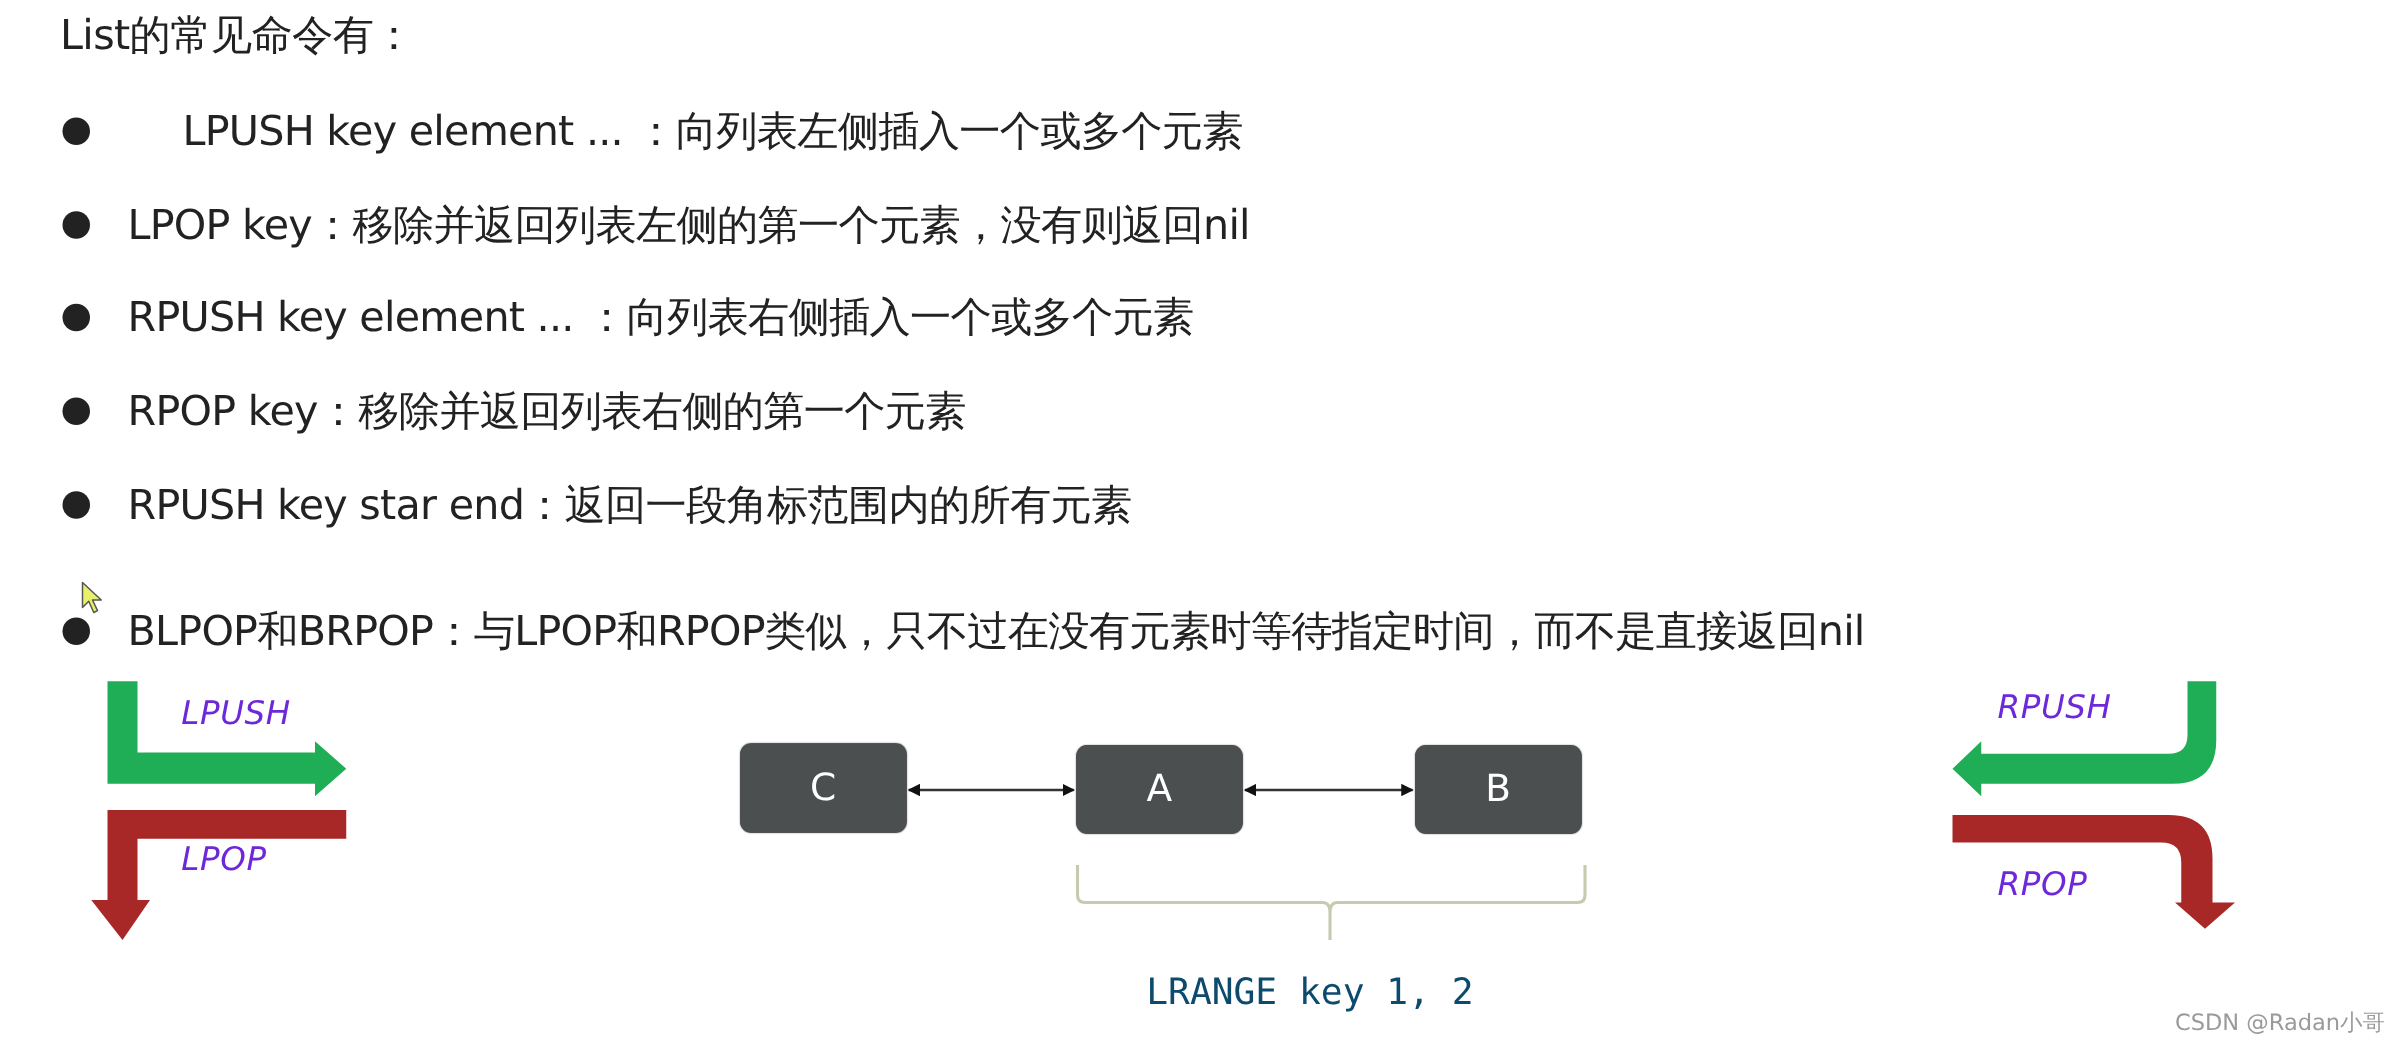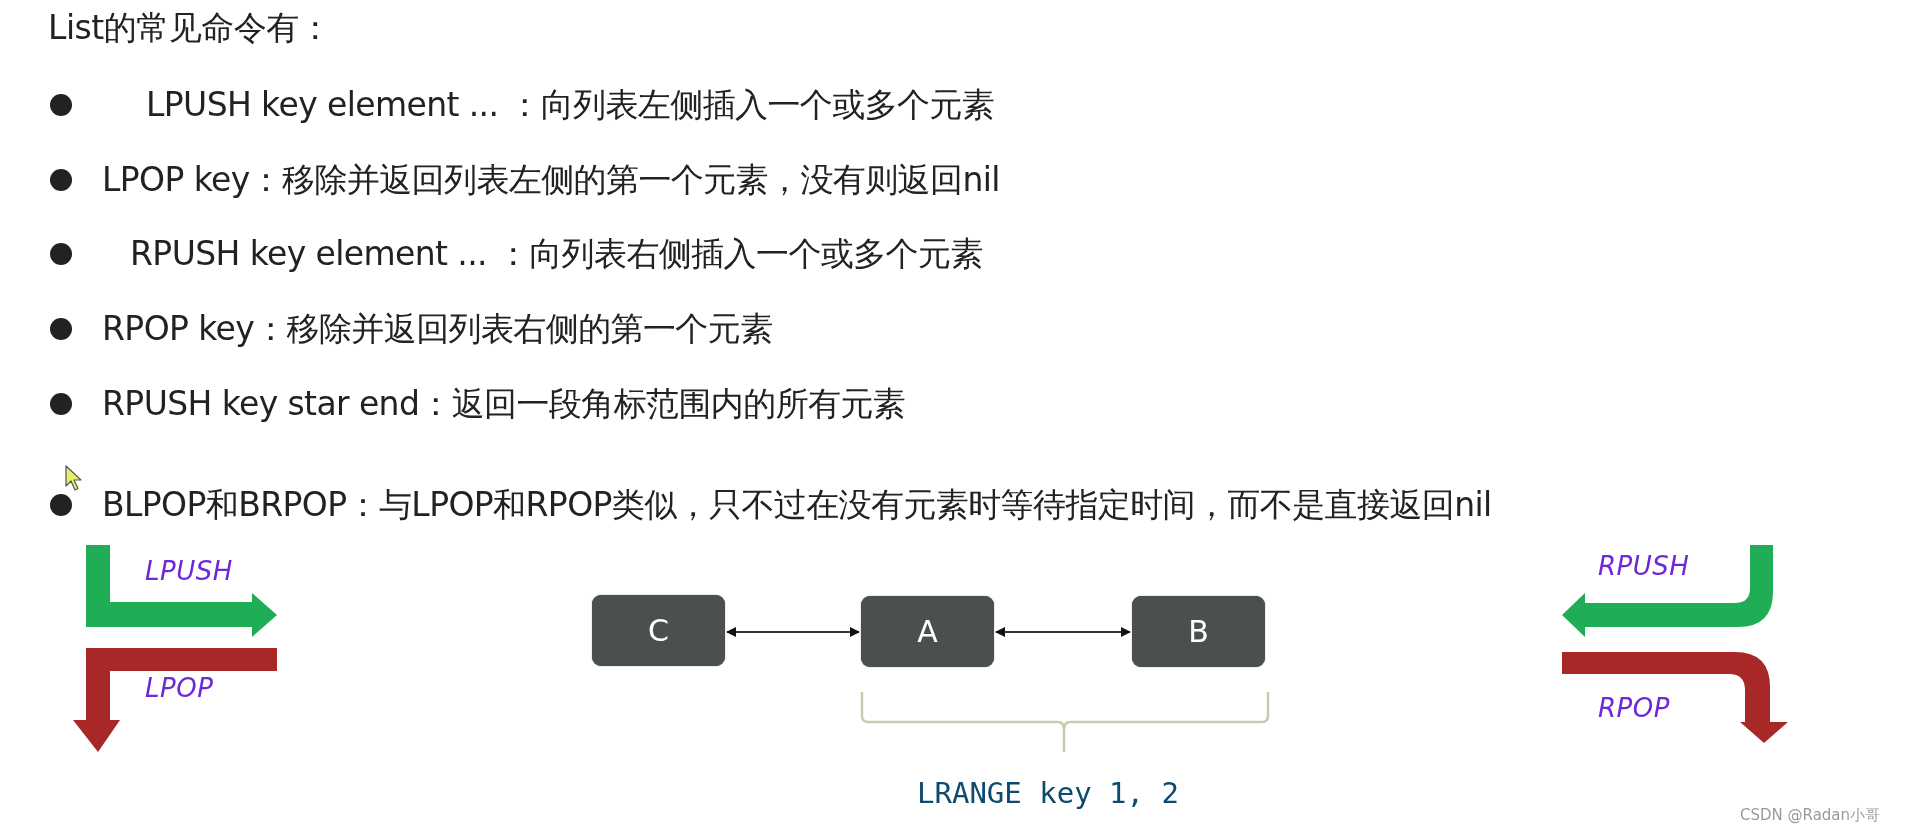--- a/index.html
+++ b/index.html
@@ -92,40 +92,40 @@
       top: 776px;
       font-family: "DejaVu Sans Mono", "Liberation Mono", monospace;
       font-size: 29px;
       color: #0c4a6e;
       white-space: pre;
     }
     .watermark {
       position: absolute;
       left: 1740px;
       top: 806px;
-      font-size: 15px;
+      font-size: 18px;
       color: #9a9a9a;
       white-space: nowrap;
     }
   </style>
 </head>
 <body>
 
 <div class="title">List的常见命令有：</div>
 
 <div class="bullet-list">
   <div class="bullet-row" style="top:80px;gap:44px;">
     <span class="bullet-dot"></span>
     <span class="bullet-text">LPUSH key  element ... ：向列表左侧插入一个或多个元素</span>
   </div>
   <div class="bullet-row" style="top:155px;justify-content:flex-end;">
     <span class="bullet-dot"></span>
     <span class="bullet-text">LPOP key：移除并返回列表左侧的第一个元素，没有则返回nil</span>
   </div>
-  <div class="bullet-row" style="top:229px;gap:28px;">
+  <div class="bullet-row" style="top:229px;">
     <span class="bullet-dot"></span>
     <span class="bullet-text">RPUSH key  element ... ：向列表右侧插入一个或多个元素</span>
   </div>
   <div class="bullet-row" style="top:304px;">
     <span class="bullet-dot"></span>
     <span class="bullet-text">RPOP key：移除并返回列表右侧的第一个元素</span>
   </div>
   <div class="bullet-row" style="top:379px;">
     <span class="bullet-dot"></span>
     <span class="bullet-text">RPUSH key star end：返回一段角标范围内的所有元素</span>

